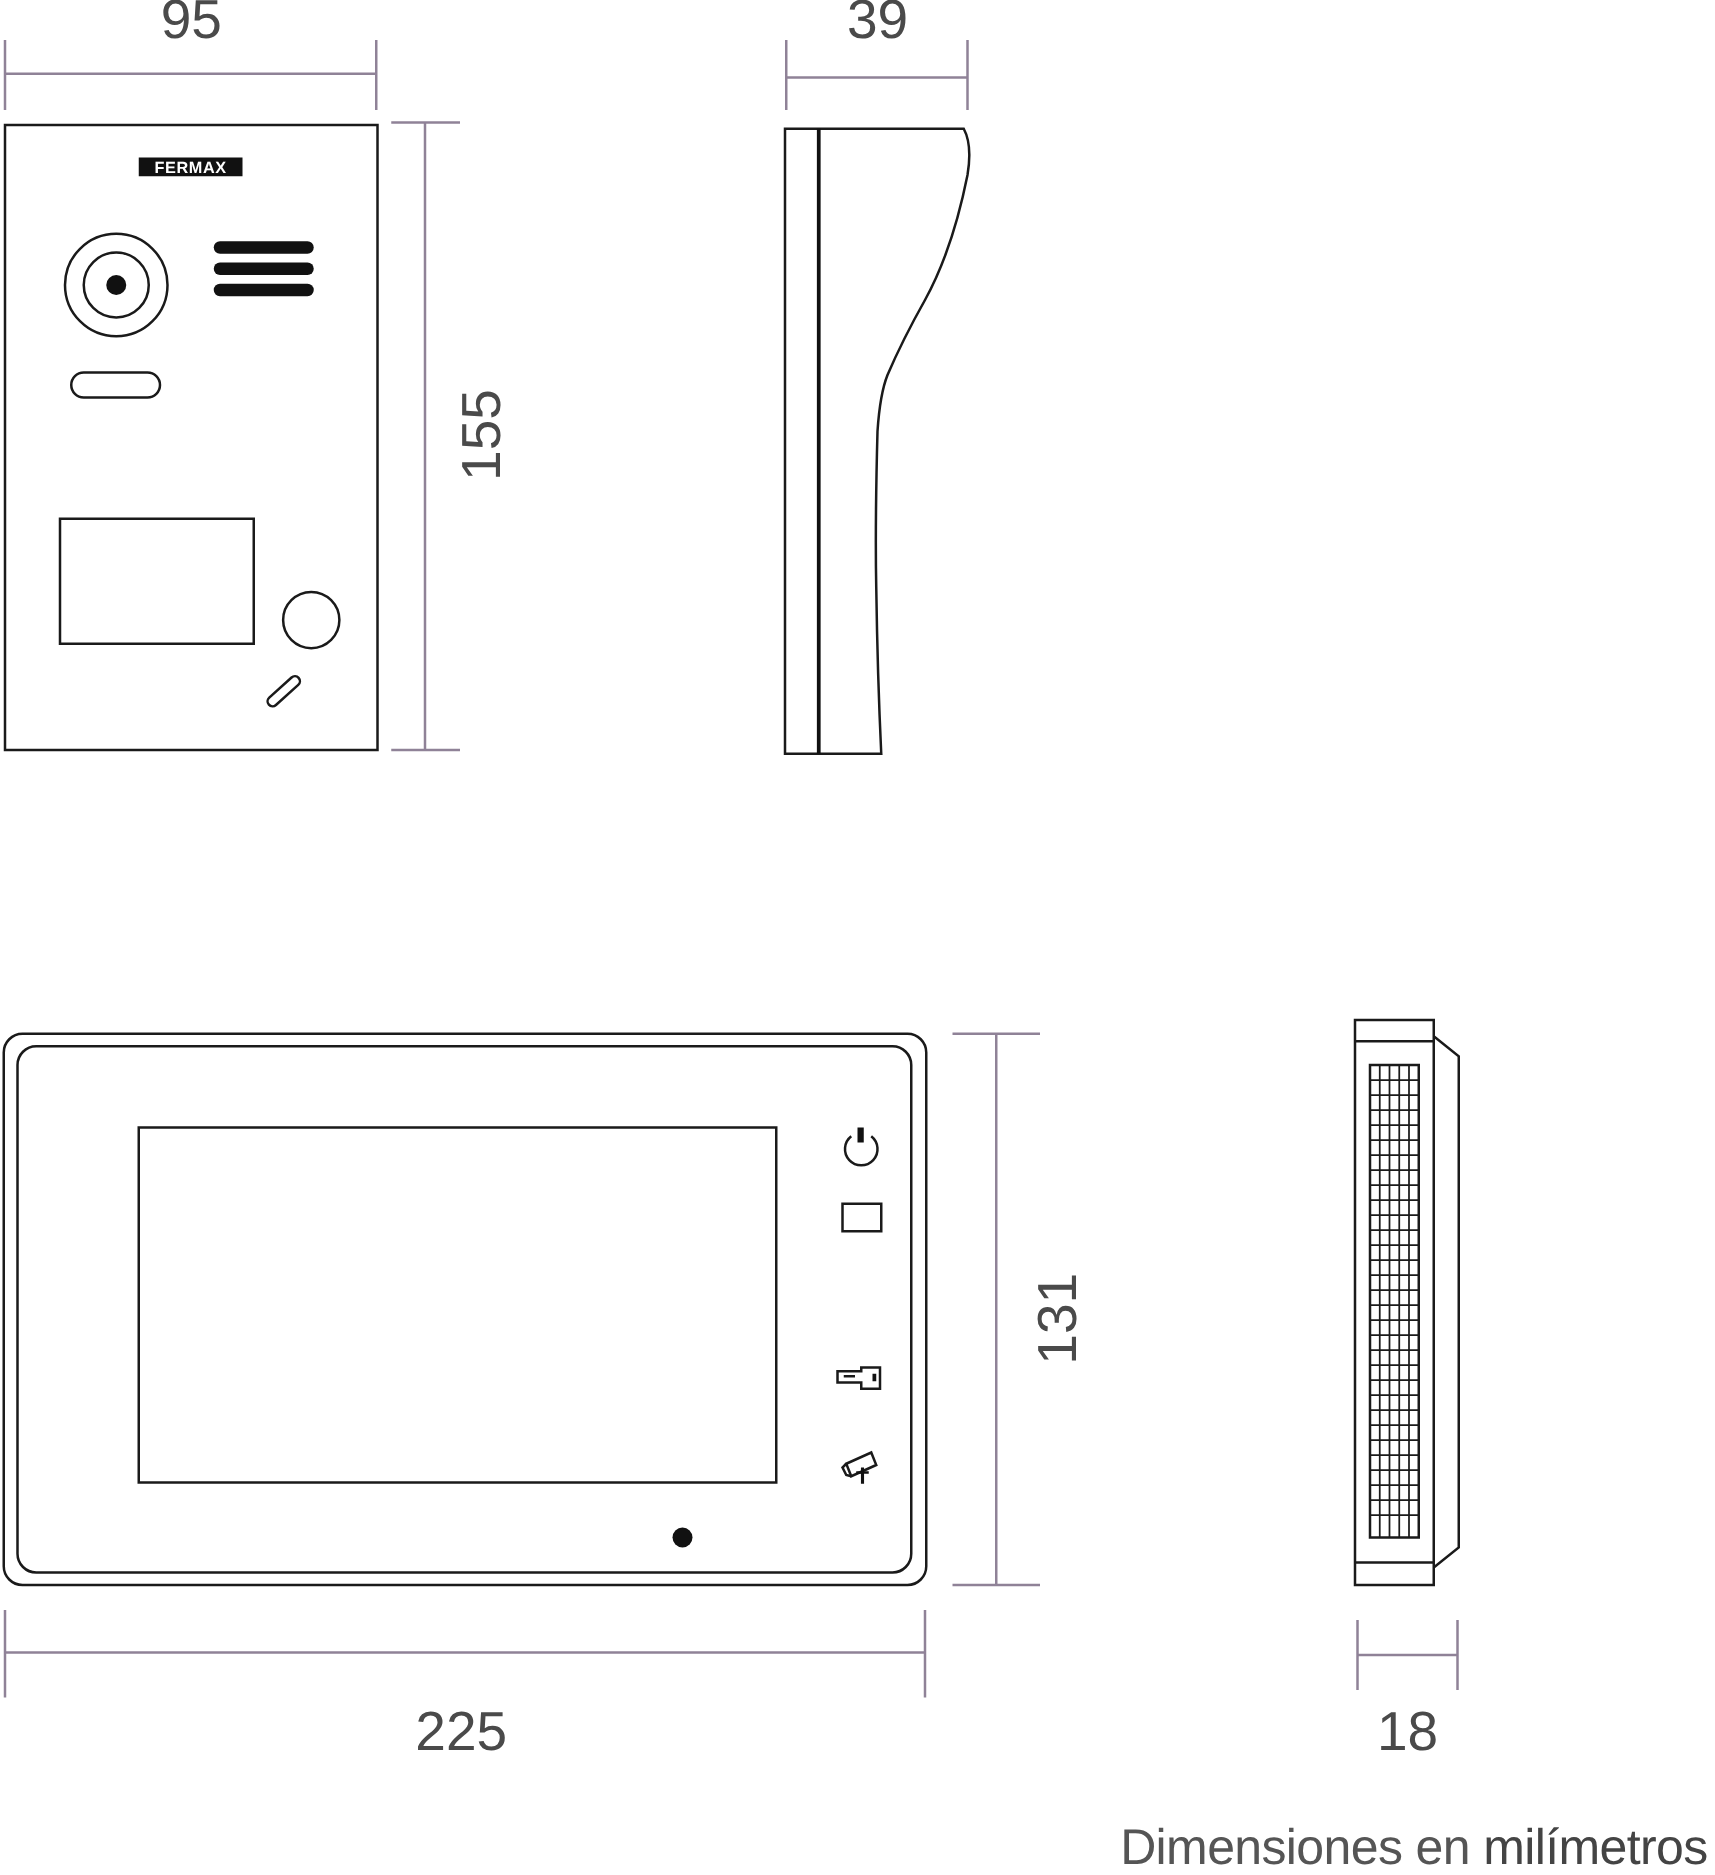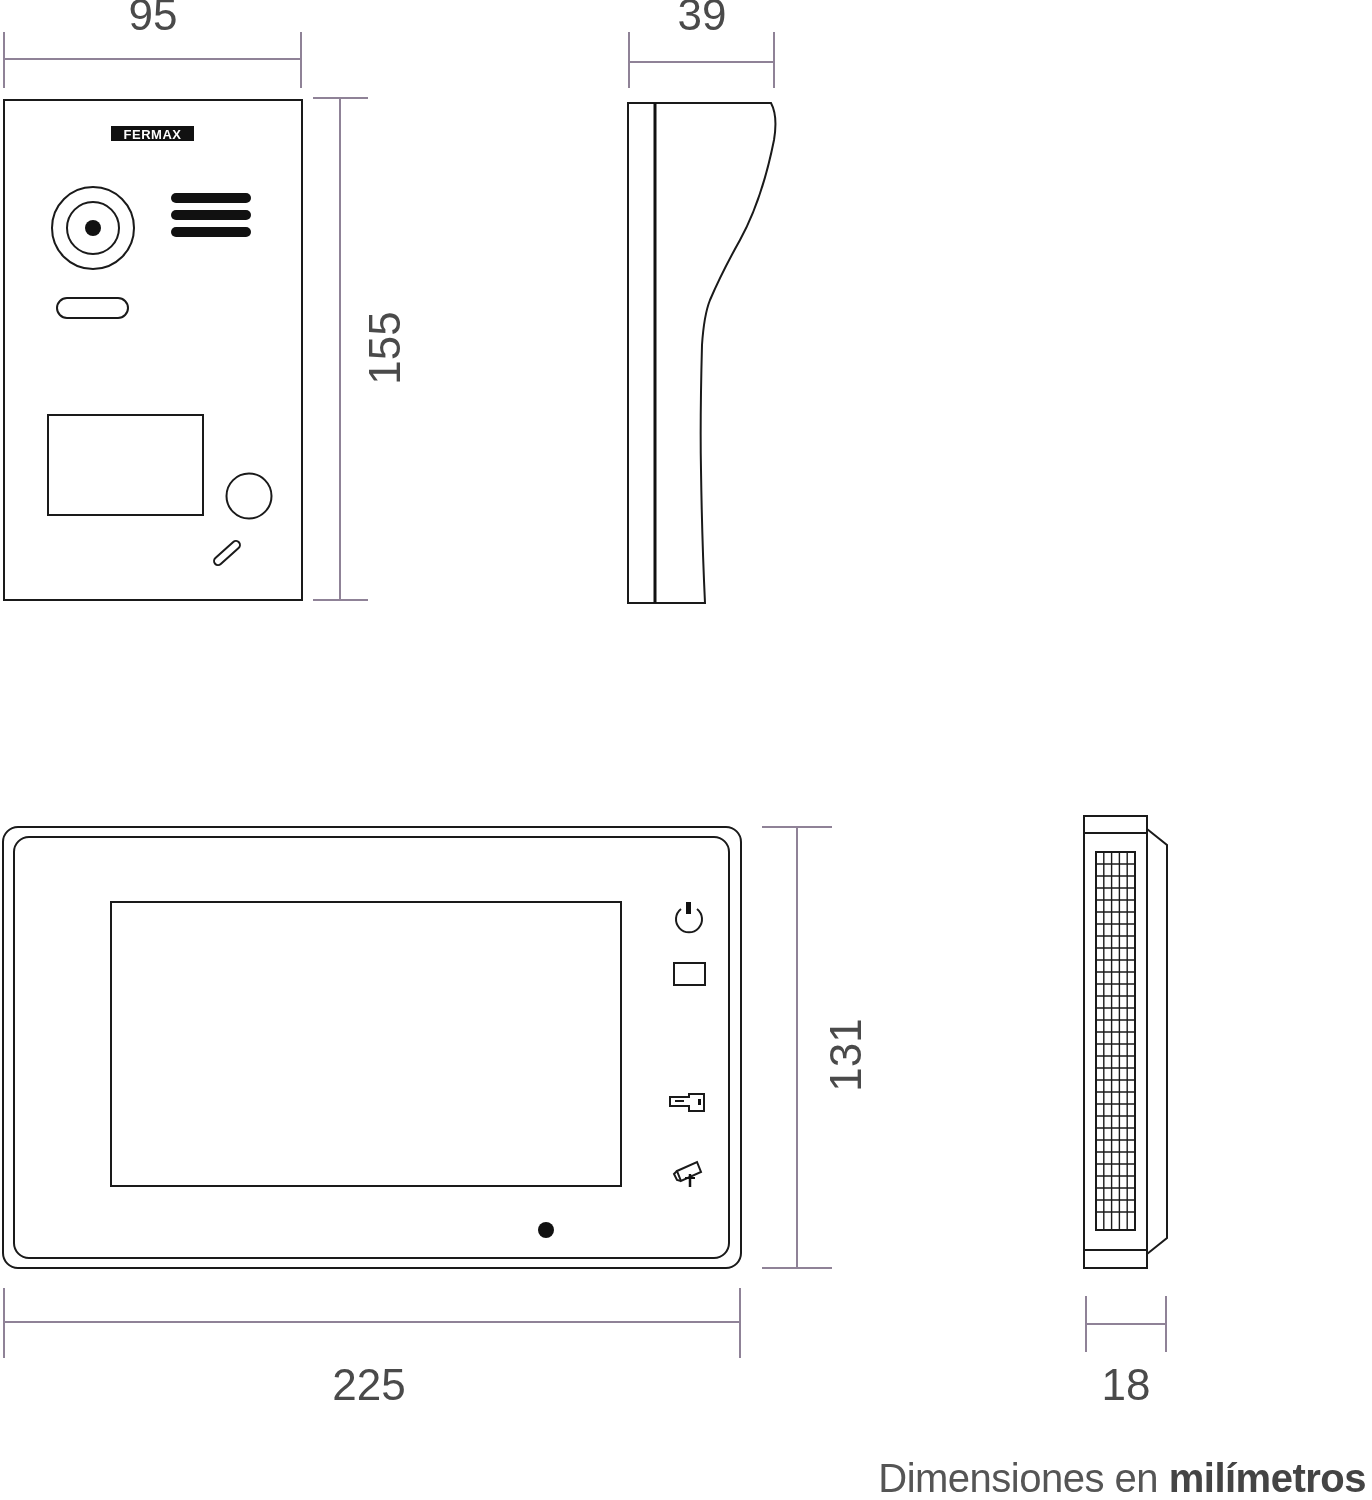--- a/index.html
+++ b/index.html
@@ -5,21 +5,21 @@
   html, body { margin: 0; padding: 0; background: #ffffff; }
   body { width: 1372px; height: 1500px; position: relative; overflow: hidden; font-family: "Liberation Sans", sans-serif; }
   svg { position: absolute; left: 0; top: 0; }
   .outline { fill: none; stroke: #1a1a1a; stroke-width: 2; }
   .thick { fill: none; stroke: #111; stroke-width: 3; }
   .dim { fill: none; stroke: #8f8297; stroke-width: 2; }
   .dimtext { fill: #4a4a4a; font-family: "Liberation Sans", sans-serif; font-size: 44px; }
   .fill-black { fill: #111; }
   .grid { stroke: #1a1a1a; stroke-width: 1.4; }
   .caption { position: absolute; right: 6px; top: 1456px; font-size: 40px; color: #555; white-space: nowrap; letter-spacing: -0.5px; }
-  .caption b { color: #444; font-weight: bold; }
+  .caption b { color: #444; font-weight: normal; }
 </style>
 </head>
 <body>
 
 <svg width="1372" height="1500" viewBox="0 0 1372 1500">
 
   <g>
 
     <g>
       <line class="dim" x1="4" y1="32" x2="4" y2="88"></line>

